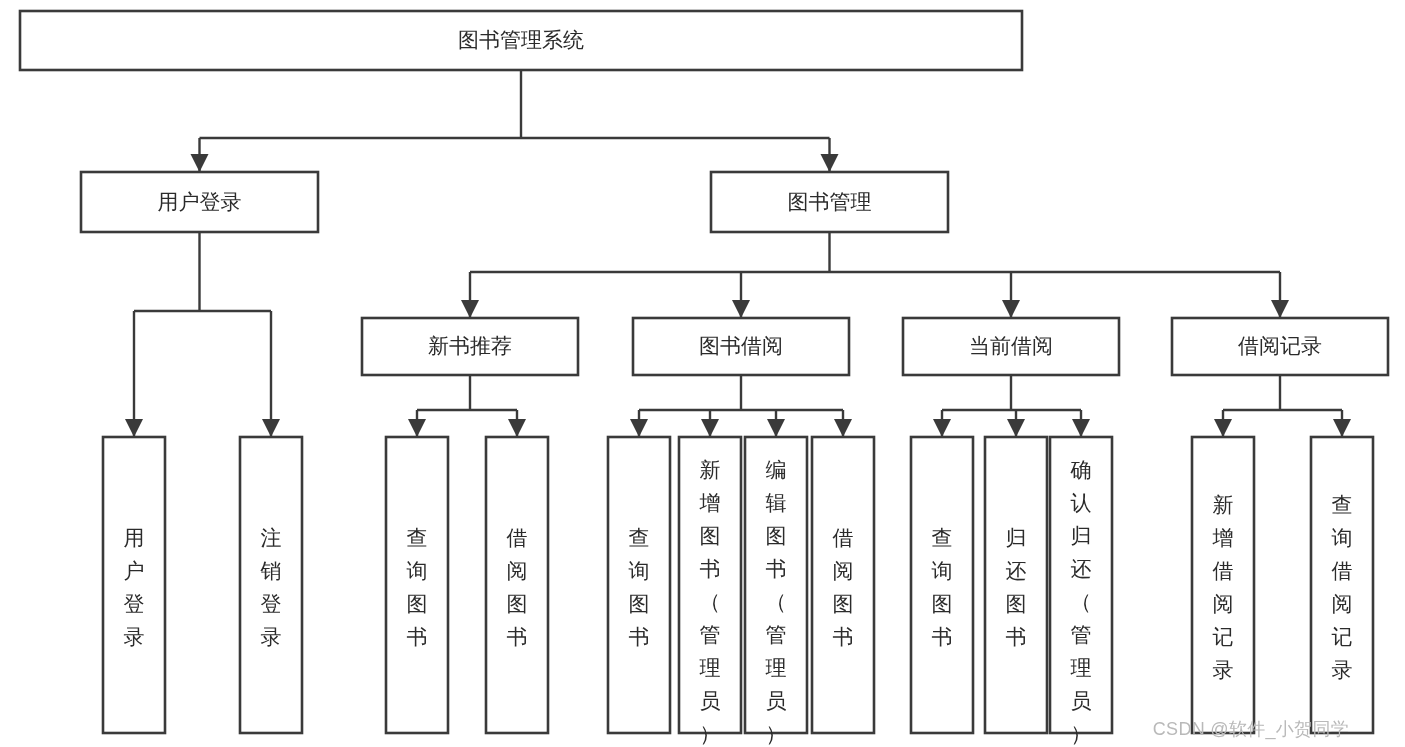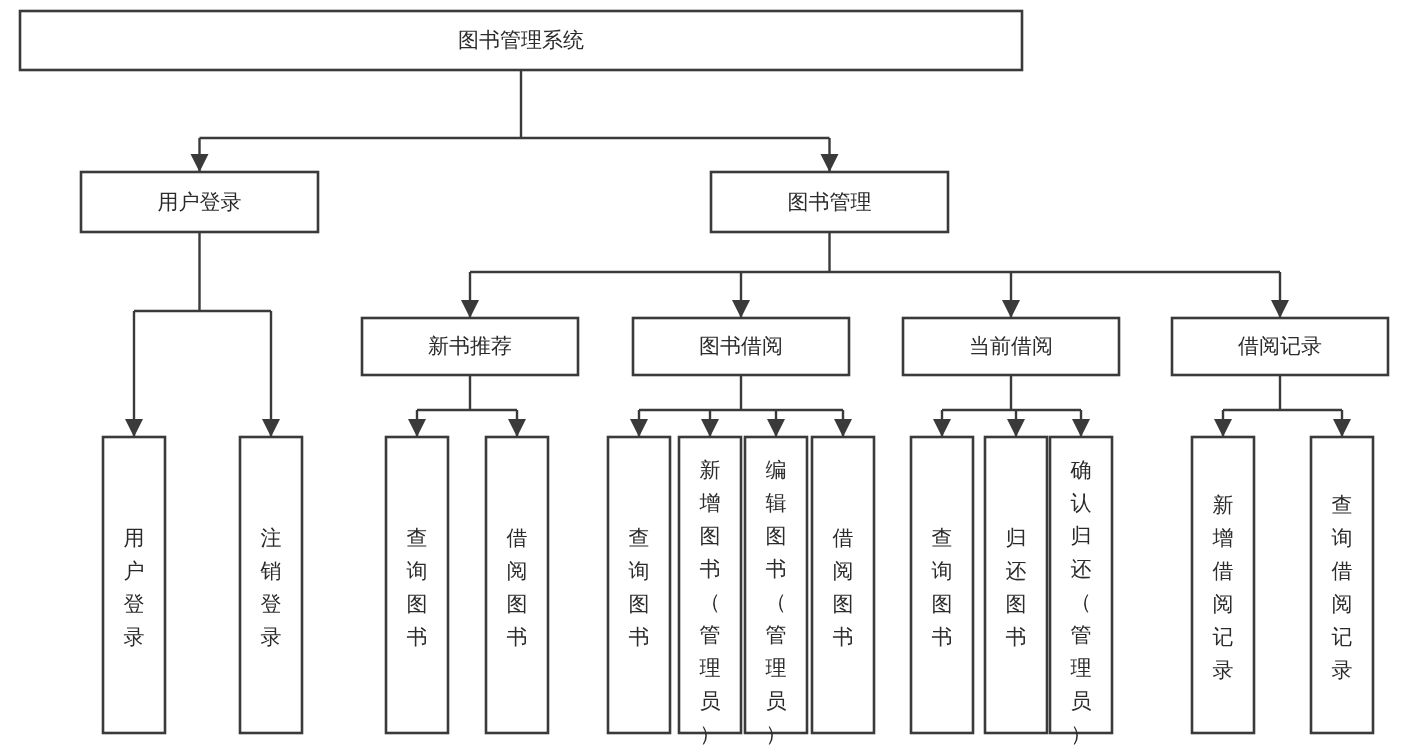--- a/index.html
+++ b/index.html
@@ -215,13 +215,14 @@
         <g>
           <rect x="1192" y="437" width="62" height="296" class="node-box"></rect>
           <text x="1223" y="511.74" class="node-label-v"><tspan x="1223" dy="0">新</tspan><tspan x="1223" dy="33">增</tspan><tspan x="1223" dy="33">借</tspan><tspan x="1223" dy="33">阅</tspan><tspan x="1223" dy="33">记</tspan><tspan x="1223" dy="33">录</tspan></text>
         </g>
         <g>
           <rect x="1311" y="437" width="62" height="296" class="node-box"></rect>
           <text x="1342" y="511.74" class="node-label-v"><tspan x="1342" dy="0">查</tspan><tspan x="1342" dy="33">询</tspan><tspan x="1342" dy="33">借</tspan><tspan x="1342" dy="33">阅</tspan><tspan x="1342" dy="33">记</tspan><tspan x="1342" dy="33">录</tspan></text>
         </g>
       </g>
   </svg>
+  <div class="watermark">CSDN @软件_小贺同学</div>
 </div>
 
 </body></html>

